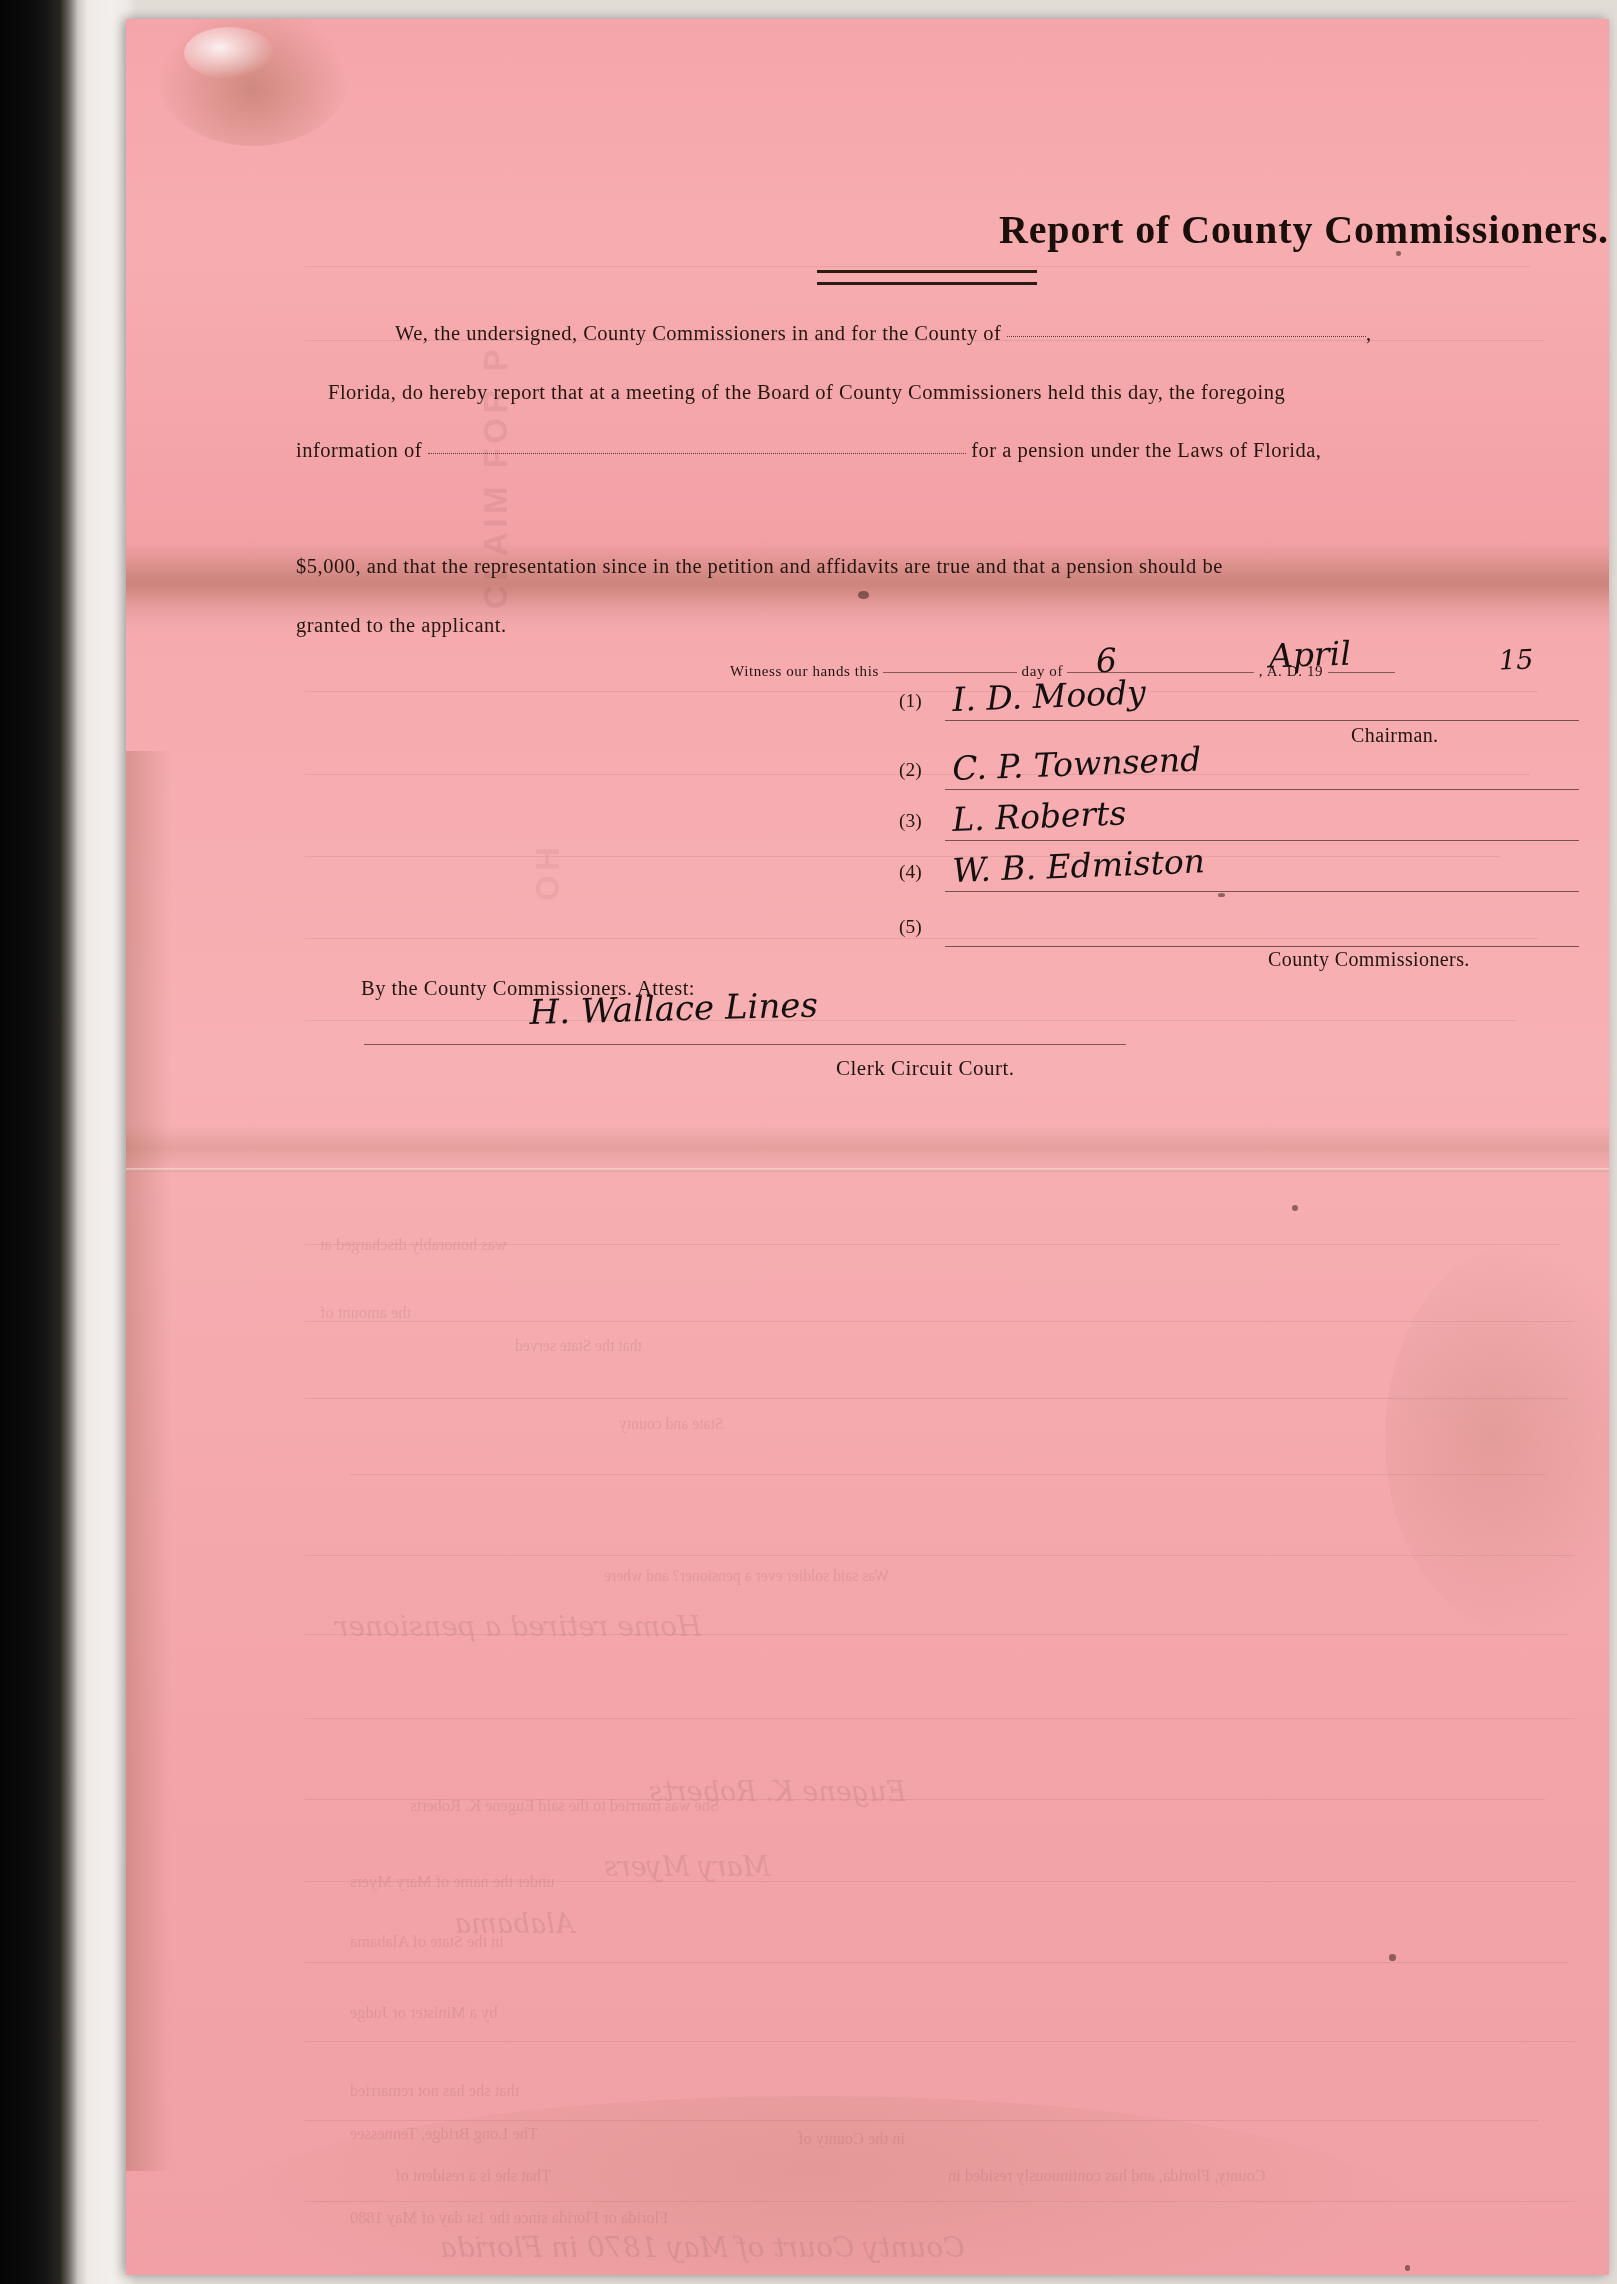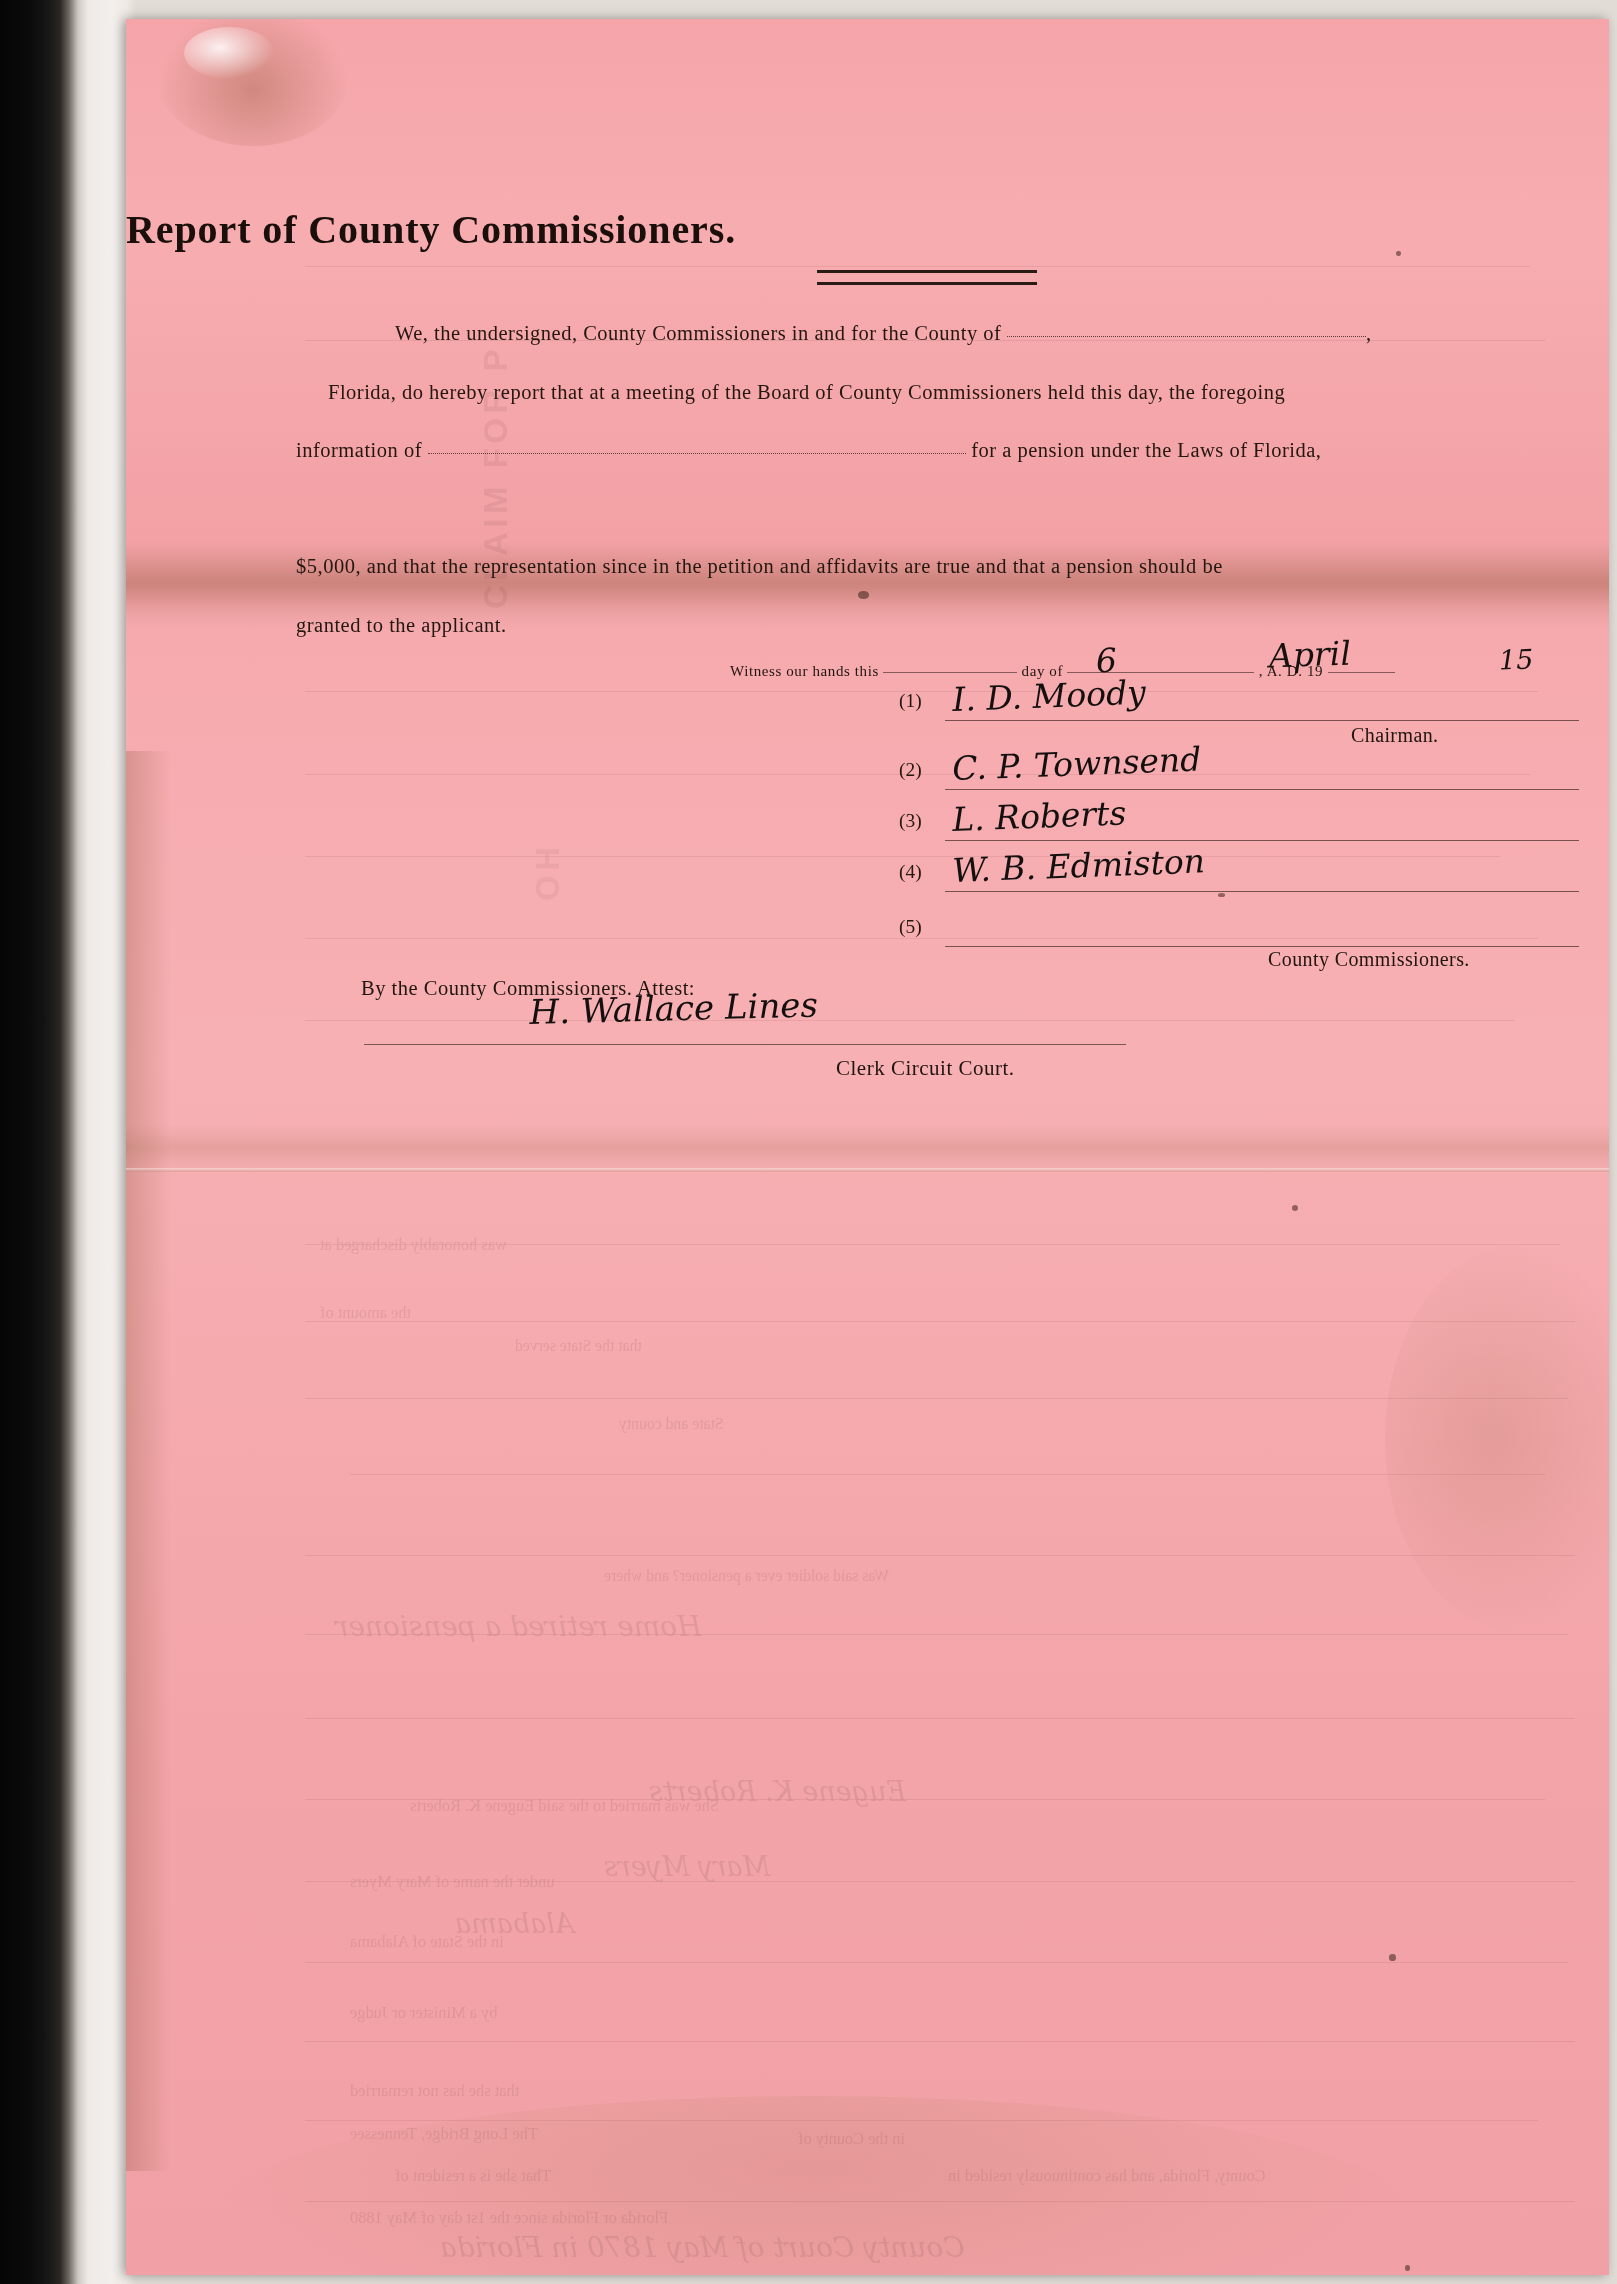--- a/index.html
+++ b/index.html
@@ -156,21 +156,21 @@
     left: 0; top: 0;
     width: 1483px;
     height: 1166px;
     color: #21150f;
   }
 
   #title {
     position: absolute;
     left: 0; top: 187px;
     width: 1483px;
-    text-align: left;
+    text-align: right;
     font-family: "Liberation Serif", serif;
     font-weight: bold;
     font-size: 40px;
     letter-spacing: 0.9px;
     color: #1a0f0b;
   }
   #title-rule {
     position: absolute;
     left: 691px; top: 251px;
     width: 220px; height: 8.2px;

